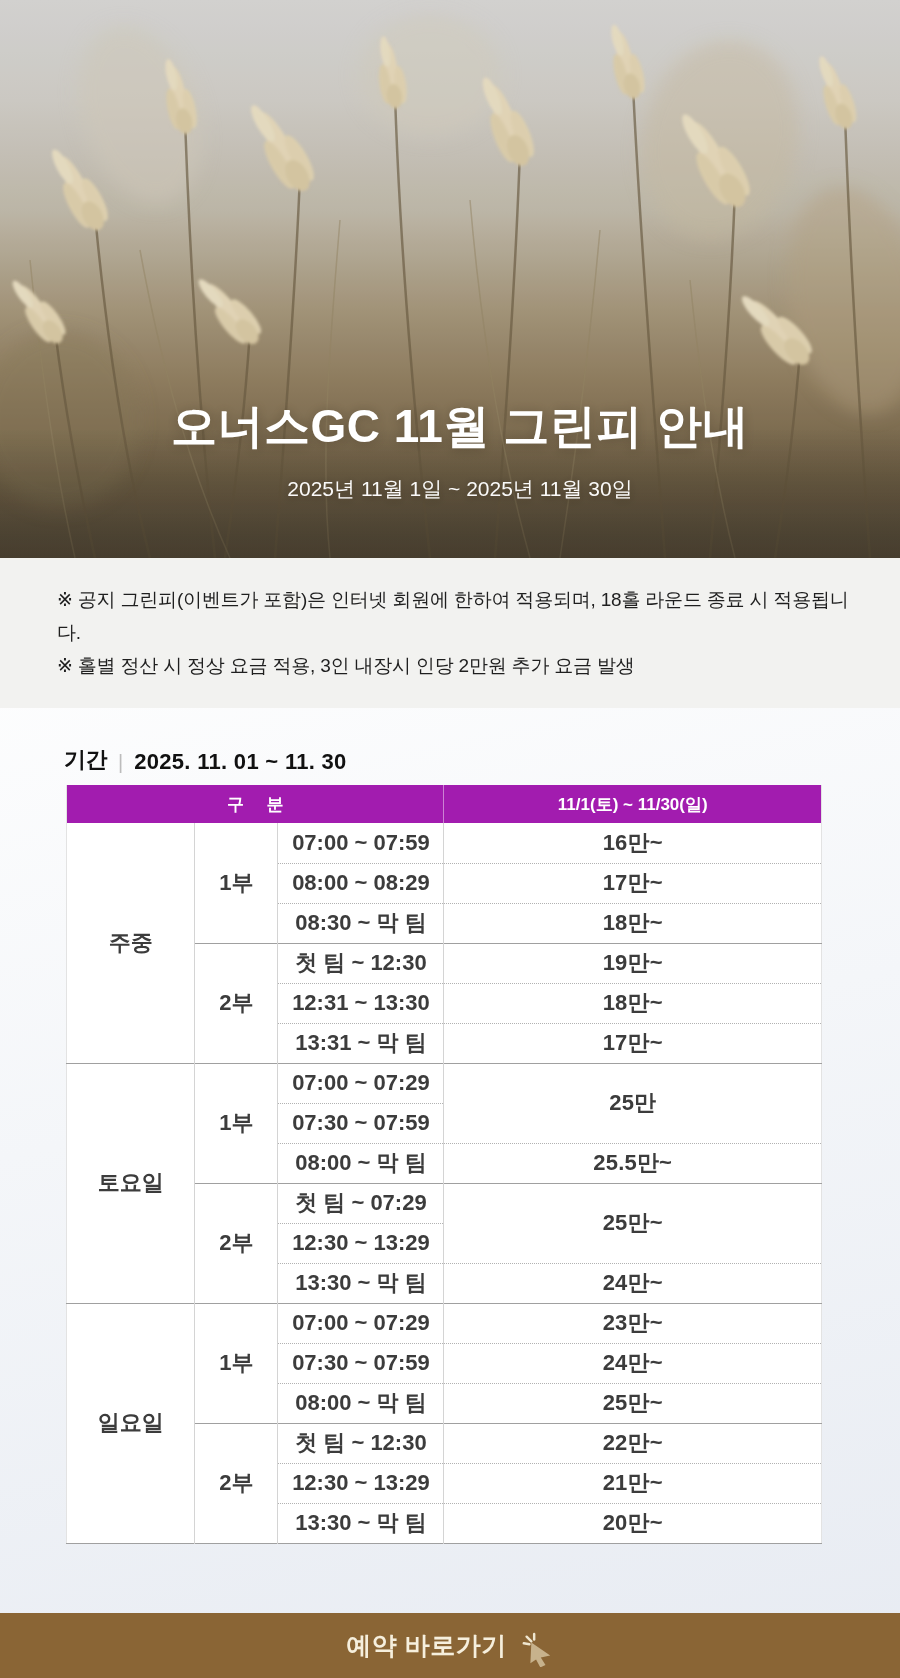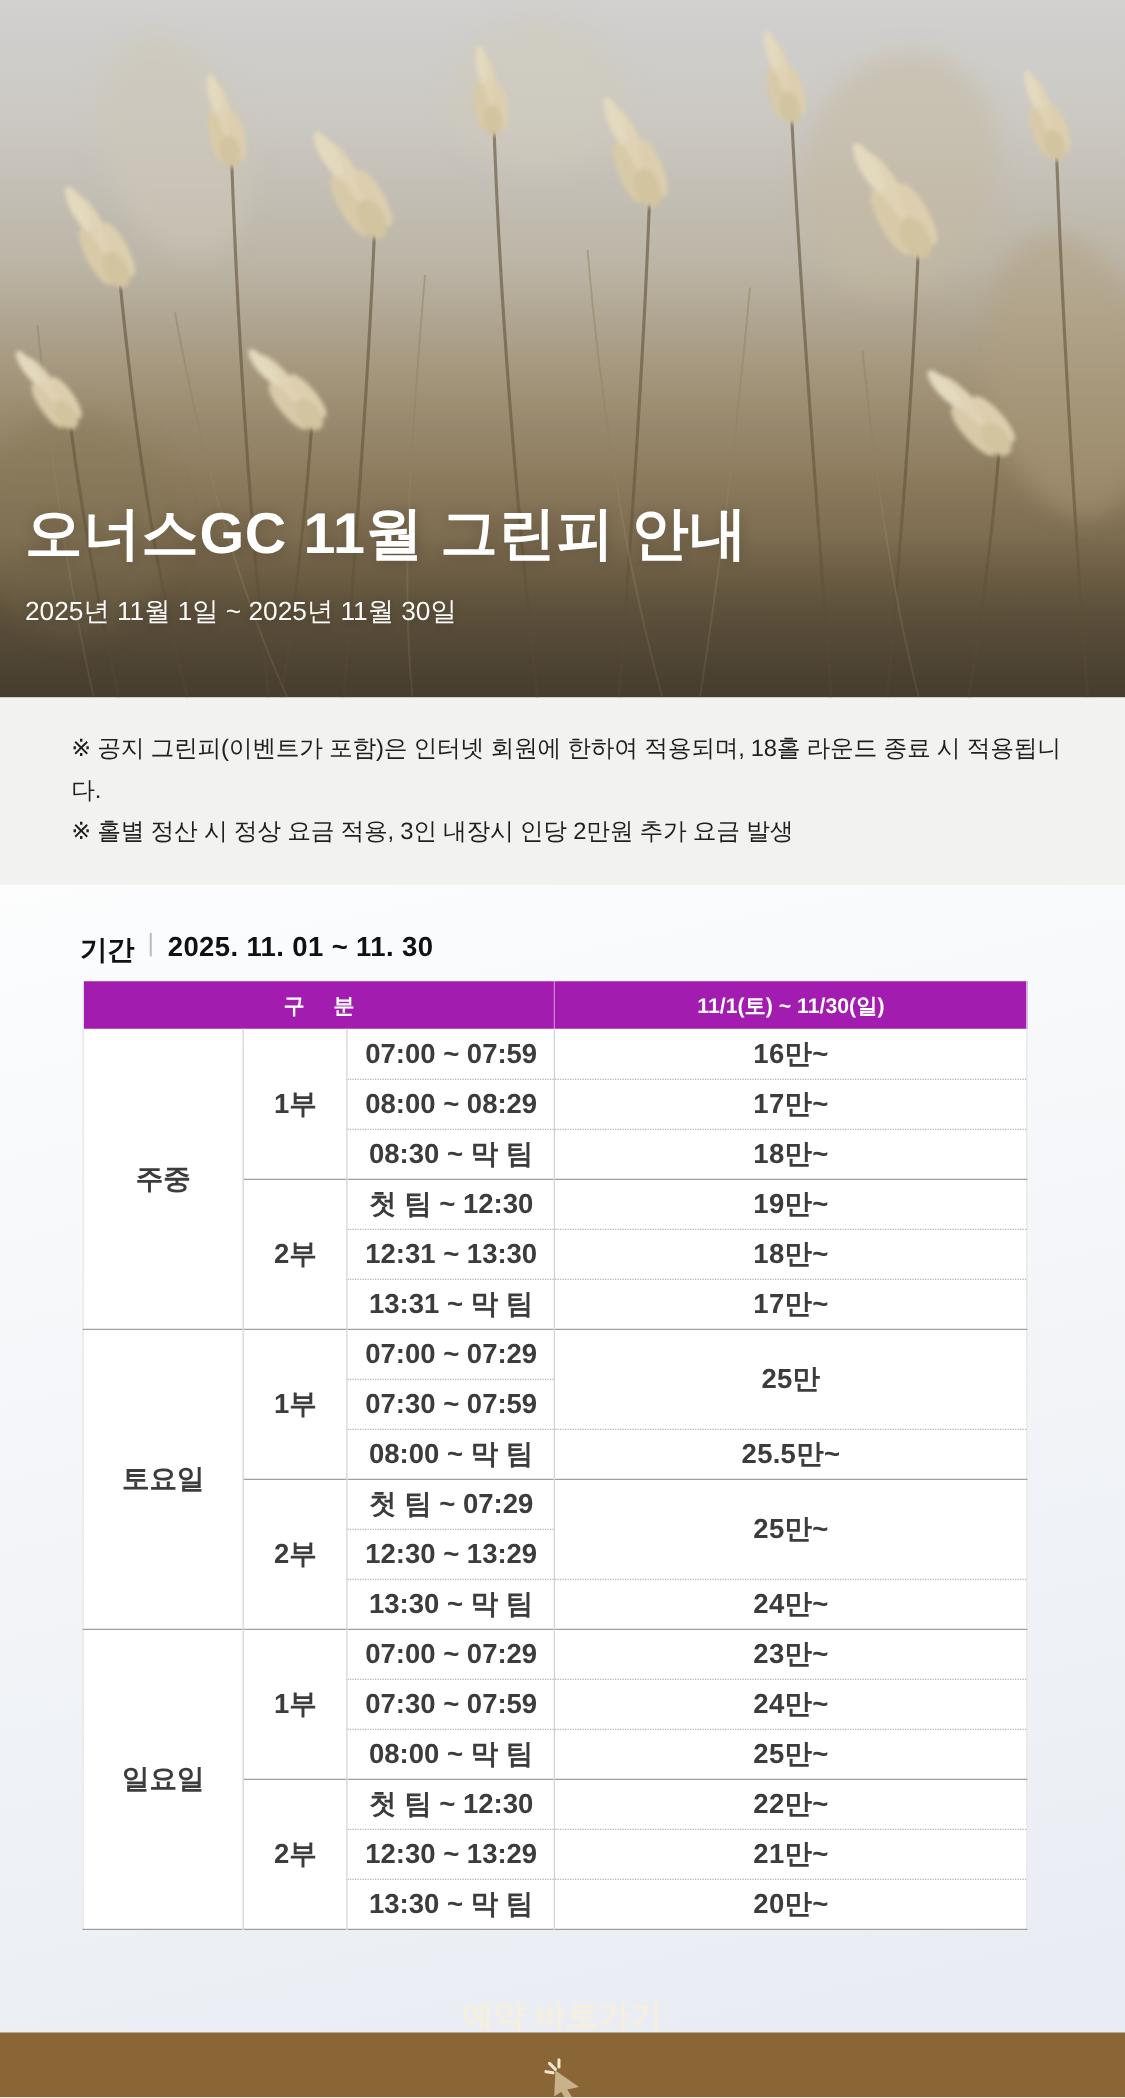--- a/index.html
+++ b/index.html
@@ -4,35 +4,35 @@
 <style>
   * { margin:0; padding:0; box-sizing:border-box; }
   html,body { background:#fff; }
   body { font-family:"Liberation Sans","DejaVu Sans",sans-serif; }
   .page { position:relative; width:900px; height:1678px; overflow:hidden;
           background:linear-gradient(168deg,#ffffff 30%,#f4f6f9 62%,#e7ebf2 100%); }
 
   
   .hero { position:absolute; top:0; left:0; width:900px; height:558px; overflow:hidden; }
   .hero svg { position:absolute; top:0; left:0; display:block; }
-  .hero-text { position:absolute; left:0; right:0; top:396px; color:#ffffff;padding-left:20px; }
+  .hero-text { position:absolute; left:0; right:0; top:396px; text-align:center; color:#ffffff;padding-left:20px; }
   .hero-title { font-size:46px; font-weight:600; letter-spacing:0.5px;
                 text-shadow:0 1px 12px rgba(55,45,28,.38); }
   .hero-sub { margin-top:17px; font-size:21px; font-weight:400; opacity:.97;
               text-shadow:0 1px 8px rgba(55,45,28,.42); }
 
   
   .notice { position:absolute; top:558px; left:0; width:900px; height:150px;
             background:#f2f2f0; padding:25px 40px 0 57px; }
   .notice ul { list-style:none; }
   .notice li { font-size:19px; font-weight:500; color:#1f1f1f; line-height:33px; letter-spacing:-0.2px; }
 
   
   .body-area { position:absolute; top:708px; left:0; width:900px; }
-  .period { margin:37px 0 10px 64px; display:flex; align-items:flex-start; gap:11px; font-size:22px; color:#111; }
+  .period { margin:37px 0 10px 64px; display:flex; align-items:flex-end; gap:11px; font-size:22px; color:#111; }
   .period .label { font-weight:700; letter-spacing:-0.5px; }
   .period .sep { color:#bcbcbc; font-weight:300; font-size:20px; transform:translateY(-1px); }
   .period .value { font-weight:700; letter-spacing:0.3px; }
 
   table.fee { border-collapse:collapse; table-layout:fixed; margin-left:66px; width:756px;
               border-left:1px solid #e3e3e3; border-right:1px solid #e3e3e3;
               border-bottom:1px solid #a0a0a0; background:#fff; }
   col.c-day   { width:17%; }
   col.c-part  { width:11%; }
   col.c-time  { width:22%; }
@@ -45,22 +45,22 @@
                        font-size:22px; color:#3c3c3c;font-weight:bold; }
   tbody td.part, tbody td.time, tbody td.price { border-left:1px solid #d4d4d4; }
   tbody td.day, tbody td.part { font-size:16px; color:#454545; }
   tbody td.price { font-weight:700; color:#1b1b1b; letter-spacing:0.2px; }
   tr.gsolid td { border-top:1px solid #a0a0a0; }
   tr.psolid td { border-top:1px solid #a0a0a0; }
   tr.sub td    { border-top:1px dotted #b2b2b2; }
   tbody tr:first-child td { border-top:none; }
 
   
-  .footer { position:absolute; bottom:0; left:0; width:900px; height:52px; background:#8a6535;
-            display:flex; align-items:center; justify-content:flex-end; gap:13px; cursor:pointer;flex-direction:column; }
+  .footer { position:absolute; bottom:0; left:0; width:900px; height:65px; background:#8a6535;
+            display:flex; align-items:center; justify-content:center; gap:13px; cursor:pointer; }
   .footer .cta { color:#f6efdd; font-size:25px; font-weight:600; letter-spacing:0.5px; }
   .footer svg { display:block; transform:translateY(3px); }
 </style>
 </head>
 <body>
 
 <div class="page">
 
   <div class="hero">
     <svg width="900" height="558" viewBox="0 0 900 558">

